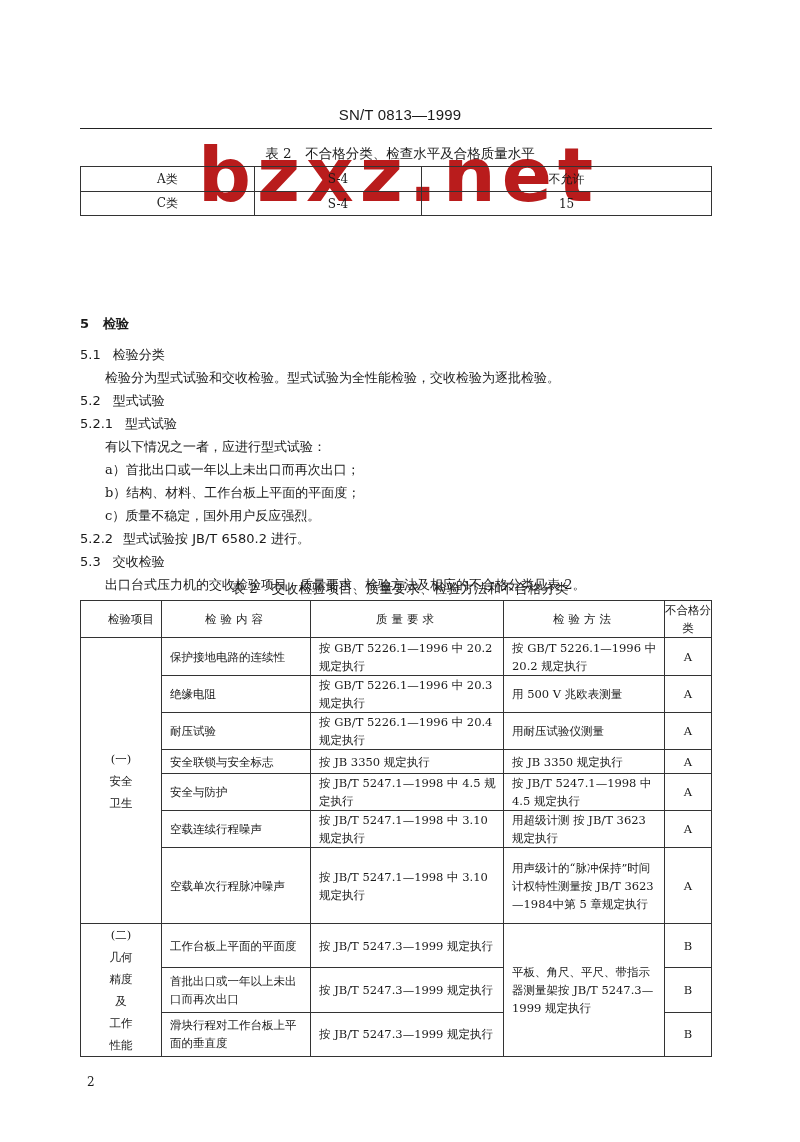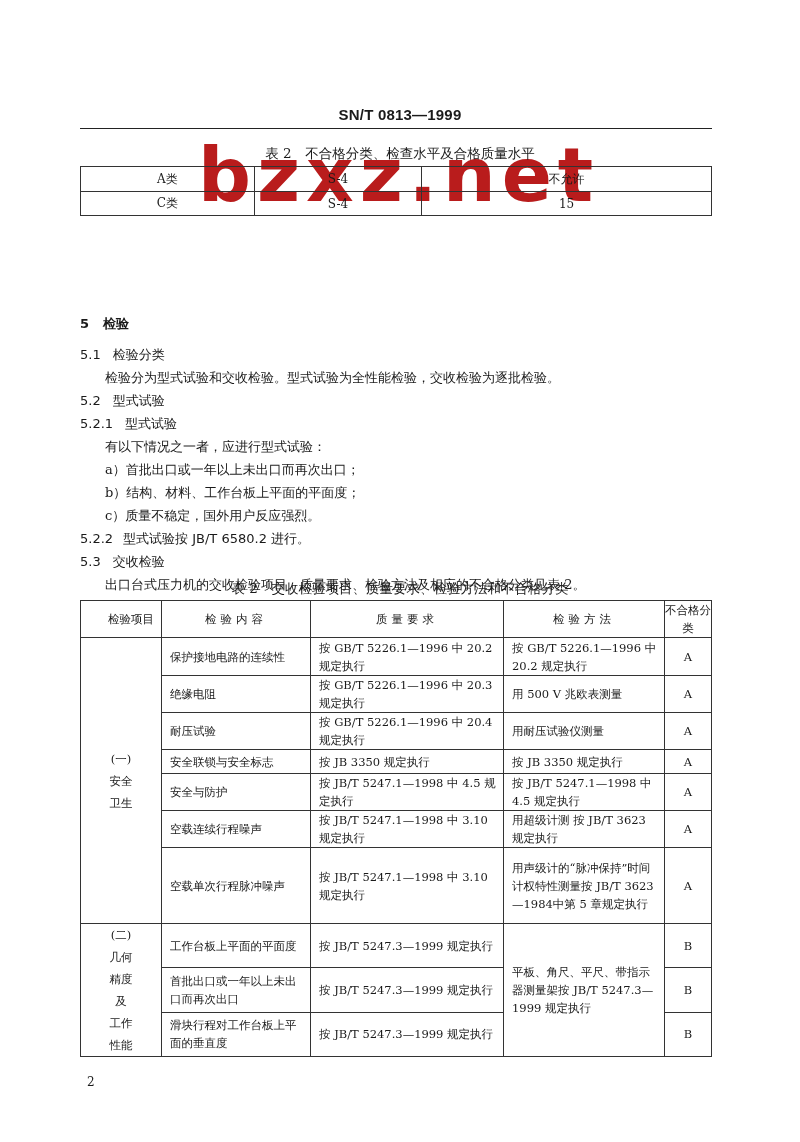--- a/index.html
+++ b/index.html
@@ -3,21 +3,21 @@
 <meta charset="utf-8">
 <style>
   html, body { margin:0; padding:0; }
   body {
     width:800px; height:1142px; background:#ffffff; position:relative; overflow:hidden;
     font-family:"DejaVu Serif","Liberation Serif",serif; color:#1a1a1a;
   }
   .abs { position:absolute; }
   .hdr-code {
     left:0; width:800px; top:106px; text-align:center;
-    font-family:"Liberation Sans",sans-serif; font-size:15px; font-weight:bold; letter-spacing:0.2px;
+    font-family:"Liberation Sans",sans-serif; font-size:15px; font-weight:normal; letter-spacing:0.2px;
   }
   .hdr-line { left:80px; top:128px; width:632px; height:0; border-top:1.6px solid #222; }
   .watermark {
     left:198px; top:132px; font-family:"DejaVu Sans","Liberation Sans",sans-serif;
     font-size:74px; font-weight:bold; color:#b91c1c; letter-spacing:6px; z-index:0;
   }
   .caption { left:0; width:800px; text-align:center; font-size:13.5px; z-index:2; }
   table { border-collapse:collapse; position:absolute; z-index:2; }
   td, th { border:1px solid #333; font-weight:normal; font-size:12px; padding:0; }
   .t1 { left:80px; top:166px; width:632px; border:1.5px solid #222; }

